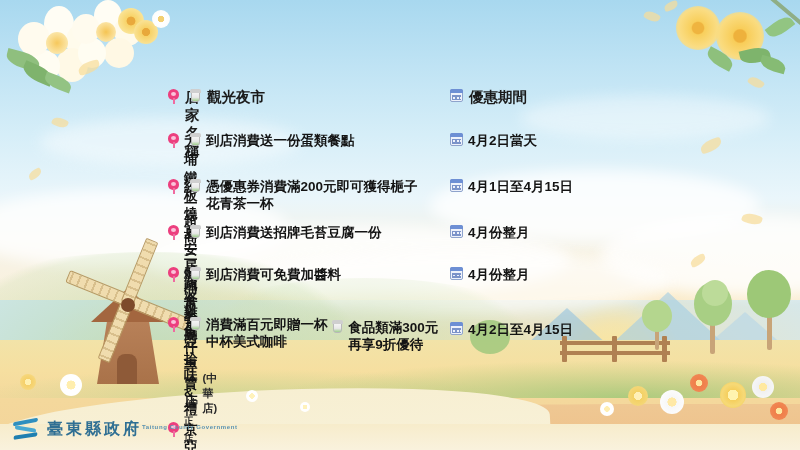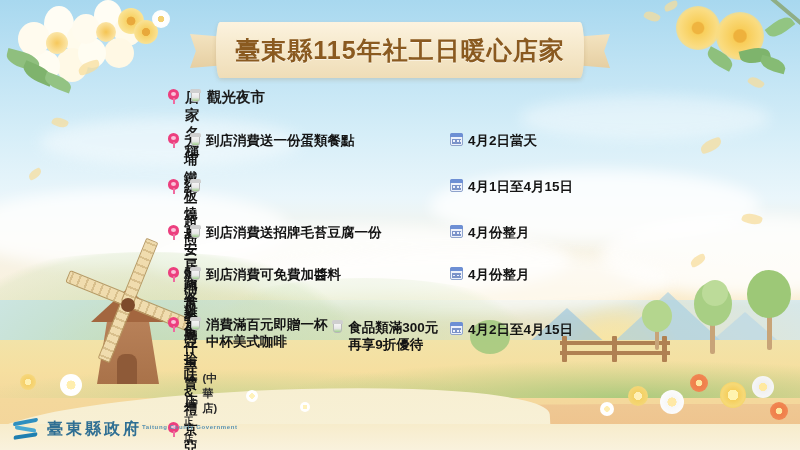--- a/index.html
+++ b/index.html
@@ -379,27 +379,20 @@
   <div class="leafy" style="left:740px;top:48px;width:30px;height:15px;background:#7eb46c;transform:rotate(-14deg);"></div>
   <div class="leafy" style="left:766px;top:20px;width:28px;height:14px;background:#92c582;transform:rotate(-38deg);"></div>
   <div class="leafy" style="left:760px;top:58px;width:26px;height:13px;background:#86bb74;transform:rotate(16deg);"></div>
   <div class="floatpetal" style="left:644px;top:12px;width:16px;height:9px;transform:rotate(28deg);"></div>
   <div class="floatpetal" style="left:664px;top:2px;width:14px;height:8px;transform:rotate(-20deg);"></div>
   <div class="floatpetal" style="left:748px;top:78px;width:16px;height:9px;transform:rotate(34deg);"></div>
   <div class="floatpetal" style="left:700px;top:140px;width:22px;height:11px;transform:rotate(-22deg);"></div>
   <div class="floatpetal" style="left:742px;top:214px;width:20px;height:10px;transform:rotate(18deg);"></div>
   <div class="floatpetal" style="left:690px;top:256px;width:16px;height:9px;transform:rotate(-26deg);"></div>
 
-  <div class="ribbon-wrap">
-    <div class="ribbon-tail left"></div>
-    <div class="ribbon-tail right"></div>
-    <div class="ribbon-main">
-      <span class="ribbon-title">臺東縣115年社工日暖心店家</span>
-    </div>
-  </div>
 
   <div class="table">
 
     <div class="row hdr">
       <div class="col-a">
         <div class="cell">
           <span class="ico ico-pin">
             <span class="head"></span>
               <span class="stem"></span>
           </span>
@@ -408,20 +401,30 @@
       </div>
       <div class="col-b">
         <div class="cell">
           <span class="ico ico-cup">
             <span class="body"></span>
               <span class="lid"></span>
           </span>
           <span class="label">觀光夜市</span>
         </div>
       </div>
+      <div class="col-c">
+        <div class="cell">
+          <span class="ico ico-cal">
+            <span class="frame"></span>
+              <span class="top"></span>
+              <span class="grid"></span>
+          </span>
+          <span class="label">優惠期間</span>
+        </div>
+      </div>
     </div>
 
     <div class="row" style="height:46px;">
       <div class="col-a">
         <div class="line">
           <span class="ico ico-pin">
               <span class="head"></span>
               <span class="stem"></span>
             </span>
           <span class="txtwrap">
@@ -459,20 +462,21 @@
             </span>
           <span class="maintxt">統一超商三越門市</span>
         </div>
       </div>
       <div class="col-b">
         <div class="line">
           <span class="ico ico-cup">
               <span class="body"></span>
               <span class="lid"></span>
             </span>
+          <span class="maintxt" style="display:block;width:224px;">憑優惠券消費滿200元即可獲得梔子花青茶一杯</span>
         </div>
       </div>
       <div class="col-c">
         <div class="line">
           <span class="ico ico-cal">
               <span class="frame"></span>
               <span class="top"></span>
               <span class="grid"></span>
             </span>
           <span class="maintxt">4月1日至4月15日</span>

